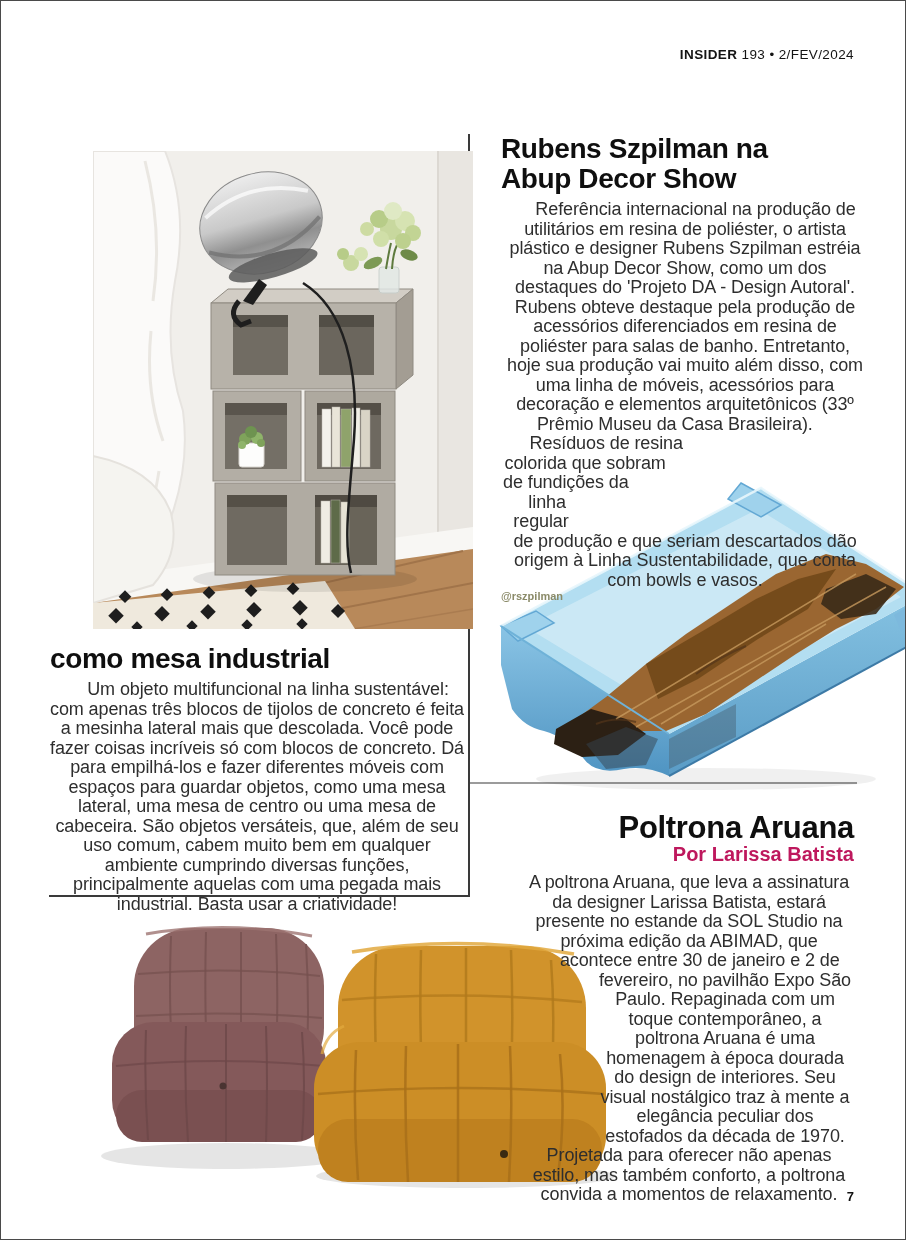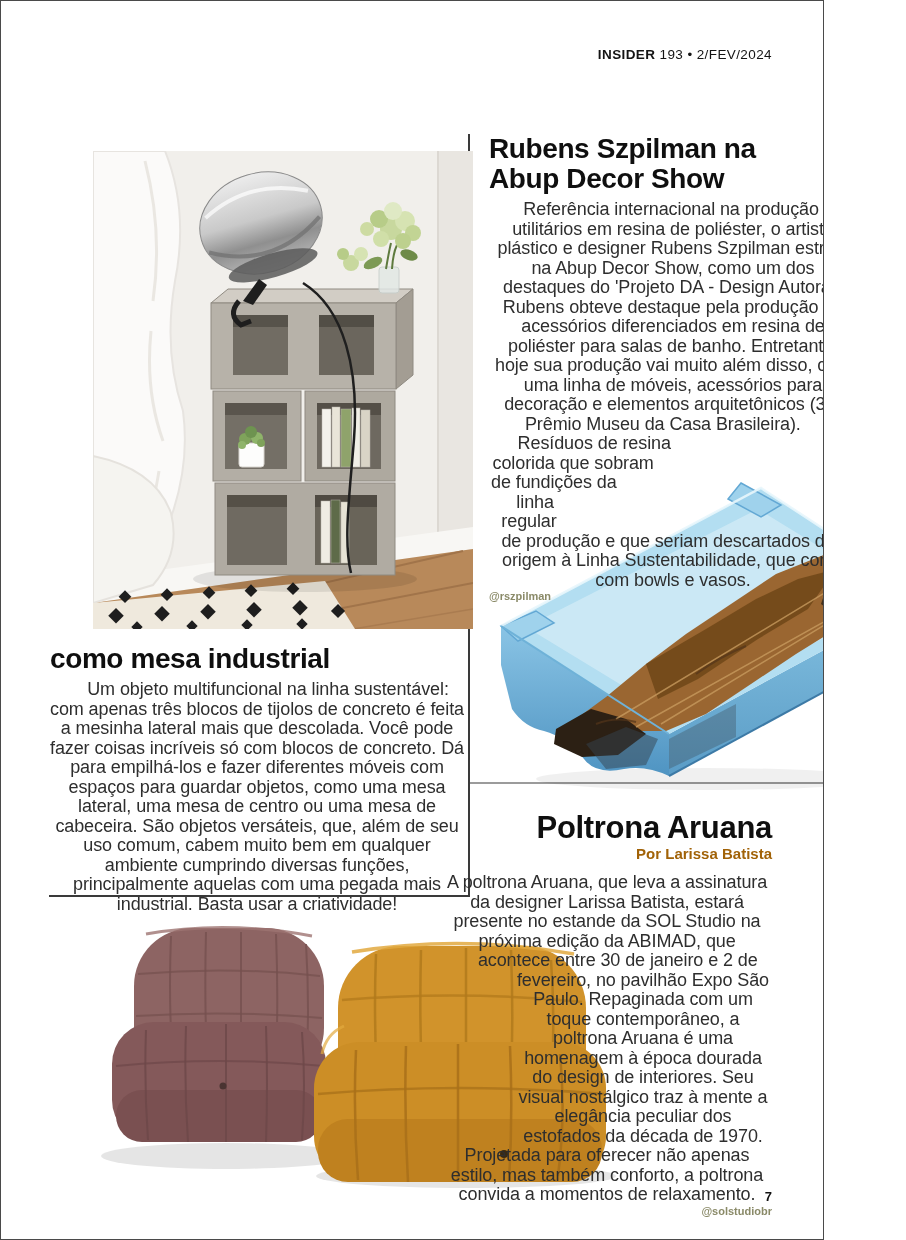--- a/index.html
+++ b/index.html
@@ -1,17 +1,17 @@
 <!DOCTYPE html>
 <html><head>
 <meta charset="utf-8">
 <style>
   html,body{margin:0;padding:0;background:#ffffff;}
   .page{
-    position:relative;width:824px;height:1240px;box-sizing:border-box;
+    position:relative;width:906px;height:1240px;box-sizing:border-box;
     background:#ffffff;border:1px solid #4a4a4a;overflow:hidden;
     font-family:"Liberation Sans", sans-serif;color:#2e2e2e;
   }
   .masthead{
     position:absolute;top:46px;right:51px;font-size:13.5px;letter-spacing:.4px;color:#141414;
   }
   .masthead .brand{font-weight:700;}
   .v-divider{position:absolute;left:467px;top:133px;width:2px;height:762px;background:#3a3a3a;}
   .h-rule-left{position:absolute;left:48px;top:894px;width:421px;height:2px;background:#3a3a3a;}
   .h-rule-right{position:absolute;left:469px;top:781px;width:387px;height:2px;background:#9b9b9b;}
@@ -19,37 +19,37 @@
   .photo{position:absolute;}
   .photo svg{display:block;}
   #concrete-photo{left:52px;top:134px;width:380px;height:478px;}
   #resin-photo{left:455px;top:452px;width:451px;height:325px;}
   #chairs-photo{left:35px;top:897px;width:540px;height:275px;}
 
   h1,h2,h3,p{margin:0;}
   .headline{font-weight:700;color:#0f0f0f;font-size:28px;line-height:29.5px;letter-spacing:-.4px;}
   .bodycopy{font-size:18px;line-height:19.5px;color:#2e2e2e;letter-spacing:-.1px;text-align:center;}
 
-  .article-rubens{position:absolute;left:488px;top:133px;width:368px;}
+  .article-rubens{position:absolute;left:500px;top:133px;width:368px;}
   .article-rubens .headline{margin-bottom:7px;}
   .article-rubens .bodycopy{text-indent:21px;}
   .wrap-spacer-right{
     float:right;width:300px;height:322px;
     shape-outside:polygon(300px 238px,160px 252px,93px 283px,18px 322px,300px 322px);
     shape-margin:6px;
   }
   .handle{font-weight:700;font-size:11px;display:block;}
 
   .article-concrete{position:absolute;left:49px;top:613px;width:414px;}
   .article-concrete .headline{margin-bottom:7px;}
   .article-concrete .bodycopy{text-indent:22px;}
 
   .article-poltrona{position:absolute;right:51px;top:812px;width:330px;text-align:right;}
   .article-poltrona .title{font-weight:700;color:#0f0f0f;font-size:31px;line-height:30px;letter-spacing:-.3px;}
-  .article-poltrona .byline{font-weight:700;color:#a16207;font-size:15px;line-height:18px;margin-top:2px;}
+  .article-poltrona .byline{font-weight:700;color:#be185d;font-size:20px;line-height:18px;margin-top:2px;}
   .article-poltrona .bodycopy{margin-top:10px;}
   .wrap-spacer-left{
     float:left;width:72px;height:255px;
     shape-outside:polygon(0px 100px,72px 112px,72px 255px,0px 255px);
     shape-margin:6px;
   }
   .folio{position:absolute;right:51px;top:1188px;font-size:13px;font-weight:700;color:#111;}
 </style>
 </head>
 <body>
@@ -274,17 +274,16 @@
       <span>como mesa industrial</span>
     </h1>
     <p class="bodycopy">Um objeto multifuncional na linha sustentável: com apenas três blocos de tijolos de concreto é feita a mesinha lateral mais que descolada.  Você pode fazer coisas incríveis só com blocos de concreto. Dá para empilhá-los e fazer diferentes móveis com espaços para guardar objetos, como uma mesa lateral, uma mesa de centro ou uma mesa de cabeceira. São objetos versáteis, que, além de seu uso comum, cabem muito bem em qualquer ambiente cumprindo diversas funções, principalmente aquelas com uma pegada mais industrial. Basta usar a criatividade!</p>
   </article>
 
   <article class="article-poltrona">
     <h2 class="title">Poltrona Aruana</h2>
     <h3 class="byline">Por Larissa Batista</h3>
     <p class="bodycopy"><span class="wrap-spacer-left"></span><span>A poltrona Aruana, que leva a assinatura da designer Larissa Batista, estará presente no estande da SOL Studio na próxima edição da ABIMAD, que acontece entre 30 de janeiro e 2 de fevereiro, no pavilhão Expo São Paulo. Repaginada com um toque contemporâneo, a poltrona Aruana é uma homenagem à época dourada do design de interiores. Seu visual nostálgico traz à mente a elegância peculiar dos estofados da década de 1970. Projetada para oferecer não apenas estilo, mas também conforto, a poltrona convida a momentos de relaxamento.</span>
     </p>
-    <span class="handle" style="color:#8a8a68">@solstudiobr</span>
   </article>
 
   <div class="folio">7</div>
 </div>
 
 </body></html>

